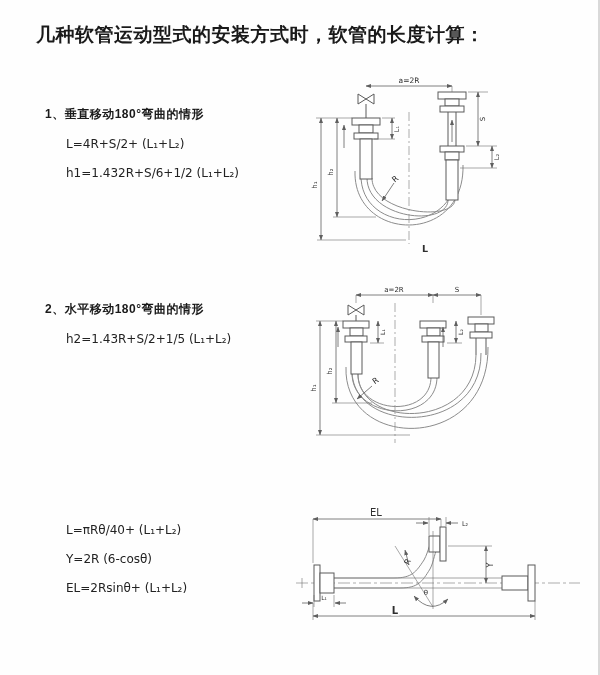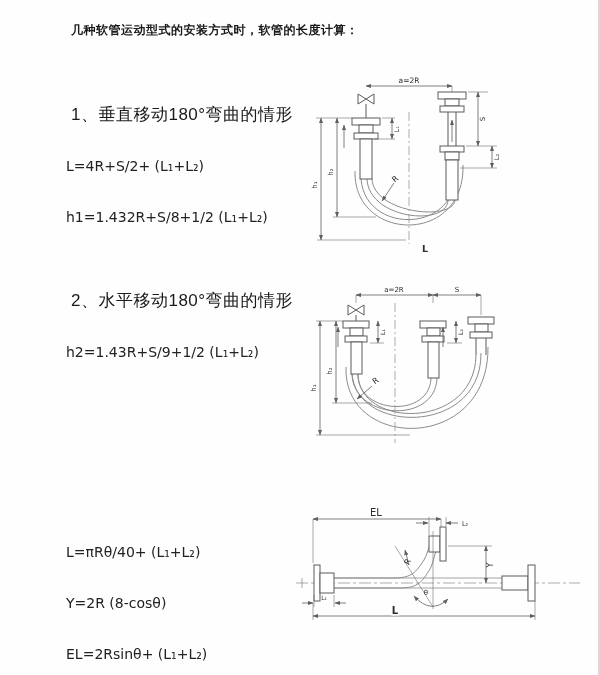--- a/index.html
+++ b/index.html
@@ -1,54 +1,54 @@
 <!DOCTYPE html>
 <html><head>
 <meta charset="utf-8">
 <style>
   html,body{margin:0;padding:0;background:#fff;}
   .page{position:relative;width:600px;height:675px;background:#fefefe;overflow:hidden;
         font-family:"Liberation Sans",sans-serif;color:#1a1a1a;
         border-right:2px solid #d9d9d9;box-sizing:border-box;}
-  .title{position:absolute;left:36px;top:22px;font-size:12px;font-weight:600;letter-spacing:.5px;margin-left:35px;}
+  .title{position:absolute;left:36px;top:22px;font-size:19px;font-weight:600;letter-spacing:.5px;}
   .section{position:absolute;left:45px;width:275px;}
-  .heading{font-size:17px;font-weight:400;height:29px;display:flex;align-items:center;letter-spacing:.5px;margin-left:26px;}
-  .formula{font-family:"DejaVu Sans",sans-serif;font-size:14px;height:29px;display:flex;align-items:center;
-           padding-left:21px;color:#222;margin-top:22px;}
+  .heading{font-size:12px;font-weight:700;height:29px;display:flex;align-items:center;letter-spacing:.5px;}
+  .formula{font-family:"DejaVu Sans",sans-serif;font-size:12px;height:29px;display:flex;align-items:center;
+           padding-left:21px;color:#222;}
   .diagram{position:absolute;}
   svg{display:block;}
   .dl{stroke:#5f5f5f;stroke-width:.8;fill:none;}
   .ext{stroke:#6e6e6e;stroke-width:.6;fill:none;}
   .cl{stroke:#8a8a8a;stroke-width:.7;fill:none;}
   .fit{stroke:#5a5a5a;stroke-width:1;fill:#fff;}
   .hose{stroke:#8c8c8c;stroke-width:1;fill:none;}
   .ghost{stroke:#9a9a9a;stroke-width:.9;fill:none;}
   .lbl{font-family:"DejaVu Sans",sans-serif;fill:#2e2e2e;}
 </style>
 </head>
 <body>
 
 <div class="page">
 
   <div class="title">几种软管运动型式的安装方式时，软管的长度计算：</div>
 
   <div class="section" style="top:100px">
     <div class="heading">1、垂直移动180°弯曲的情形</div>
     <div class="formula">L=4R+S/2+ (L₁+L₂)</div>
-    <div class="formula">h1=1.432R+S/8+1/2 (L₁+L₂)</div>
-  </div>
-
-  <div class="section" style="top:286px">
+    <div class="formula">h1=1.432R+S/6+1/2 (L₁+L₂)</div>
+  </div>
+
+  <div class="section" style="top:295px">
     <div class="heading">2、水平移动180°弯曲的情形</div>
-    <div class="formula">h2=1.43R+S/9+1/2 (L₁+L₂)</div>
+    <div class="formula">h2=1.43R+S/2+1/5 (L₁+L₂)</div>
   </div>
 
   <div class="section" style="top:515px">
     <div class="formula">L=πRθ/40+ (L₁+L₂)</div>
-    <div class="formula">Y=2R (8-cosθ)</div>
+    <div class="formula">Y=2R (6-cosθ)</div>
     <div class="formula">EL=2Rsinθ+ (L₁+L₂)</div>
   </div>
 
   <div class="diagram" style="left:308px;top:70px">
     <svg width="215" height="190" viewBox="0 0 215 190">
       <defs>
         <marker id="ar1" viewBox="0 0 8 8" refX="7.5" refY="4" markerWidth="7" markerHeight="7" orient="auto-start-reverse">
           <path d="M0,1 L8,4 L0,7 Z" fill="#5f5f5f"></path>
         </marker>
         <pattern id="hp1" width="4" height="4" patternUnits="userSpaceOnUse">

